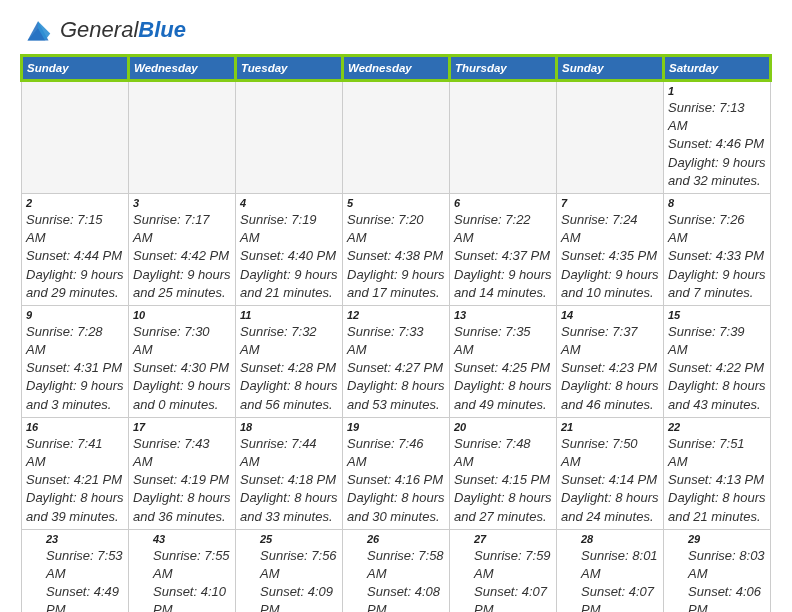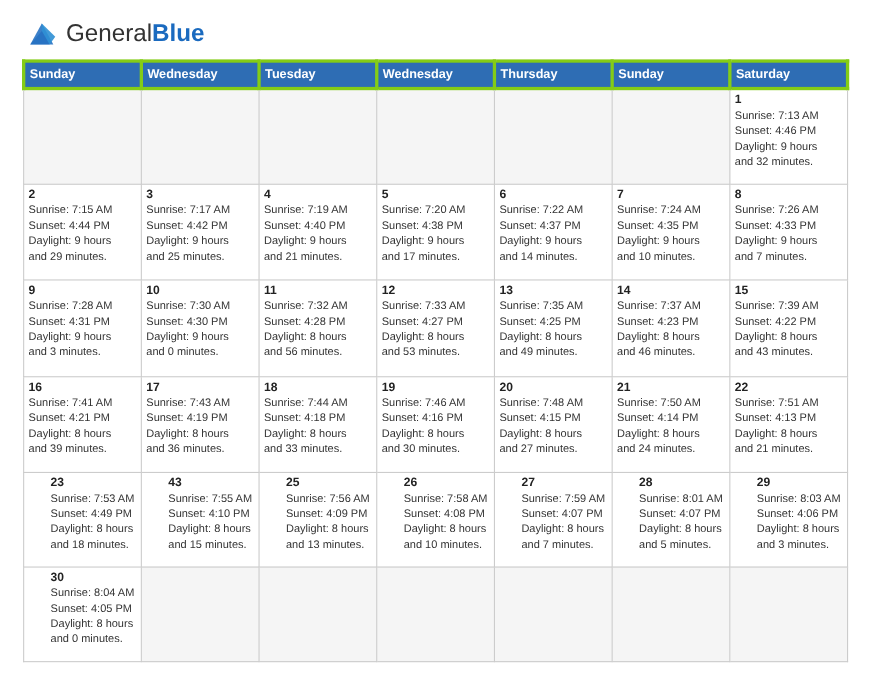--- a/index.html
+++ b/index.html
@@ -9,20 +9,21 @@
       width: 792px;
       height: 612px;
       overflow: hidden;
     }
     .page {
       width: 792px;
       height: 612px;
       padding: 16px 20px 10px 20px;
       display: flex;
       flex-direction: column;
+      font-style: italic;
     }
     .header {
       display: flex;
       justify-content: space-between;
       align-items: flex-start;
       margin-bottom: 10px;
     }
     .logo {
       display: flex;
       align-items: center;
@@ -77,21 +78,21 @@
       padding-left: 24px;
     }
     .day-number {
       font-size: 11px;
       font-weight: bold;
       color: #222;
       display: block;
       margin-bottom: 2px;
     }
     .day-info {
-      font-size: 10px;
+      font-size: 13px;
       color: #333;
       line-height: 1.4;
     }
   </style>
 </head>
 <body>
 
 <div class="page">
   <div class="header">
     <div class="logo">

